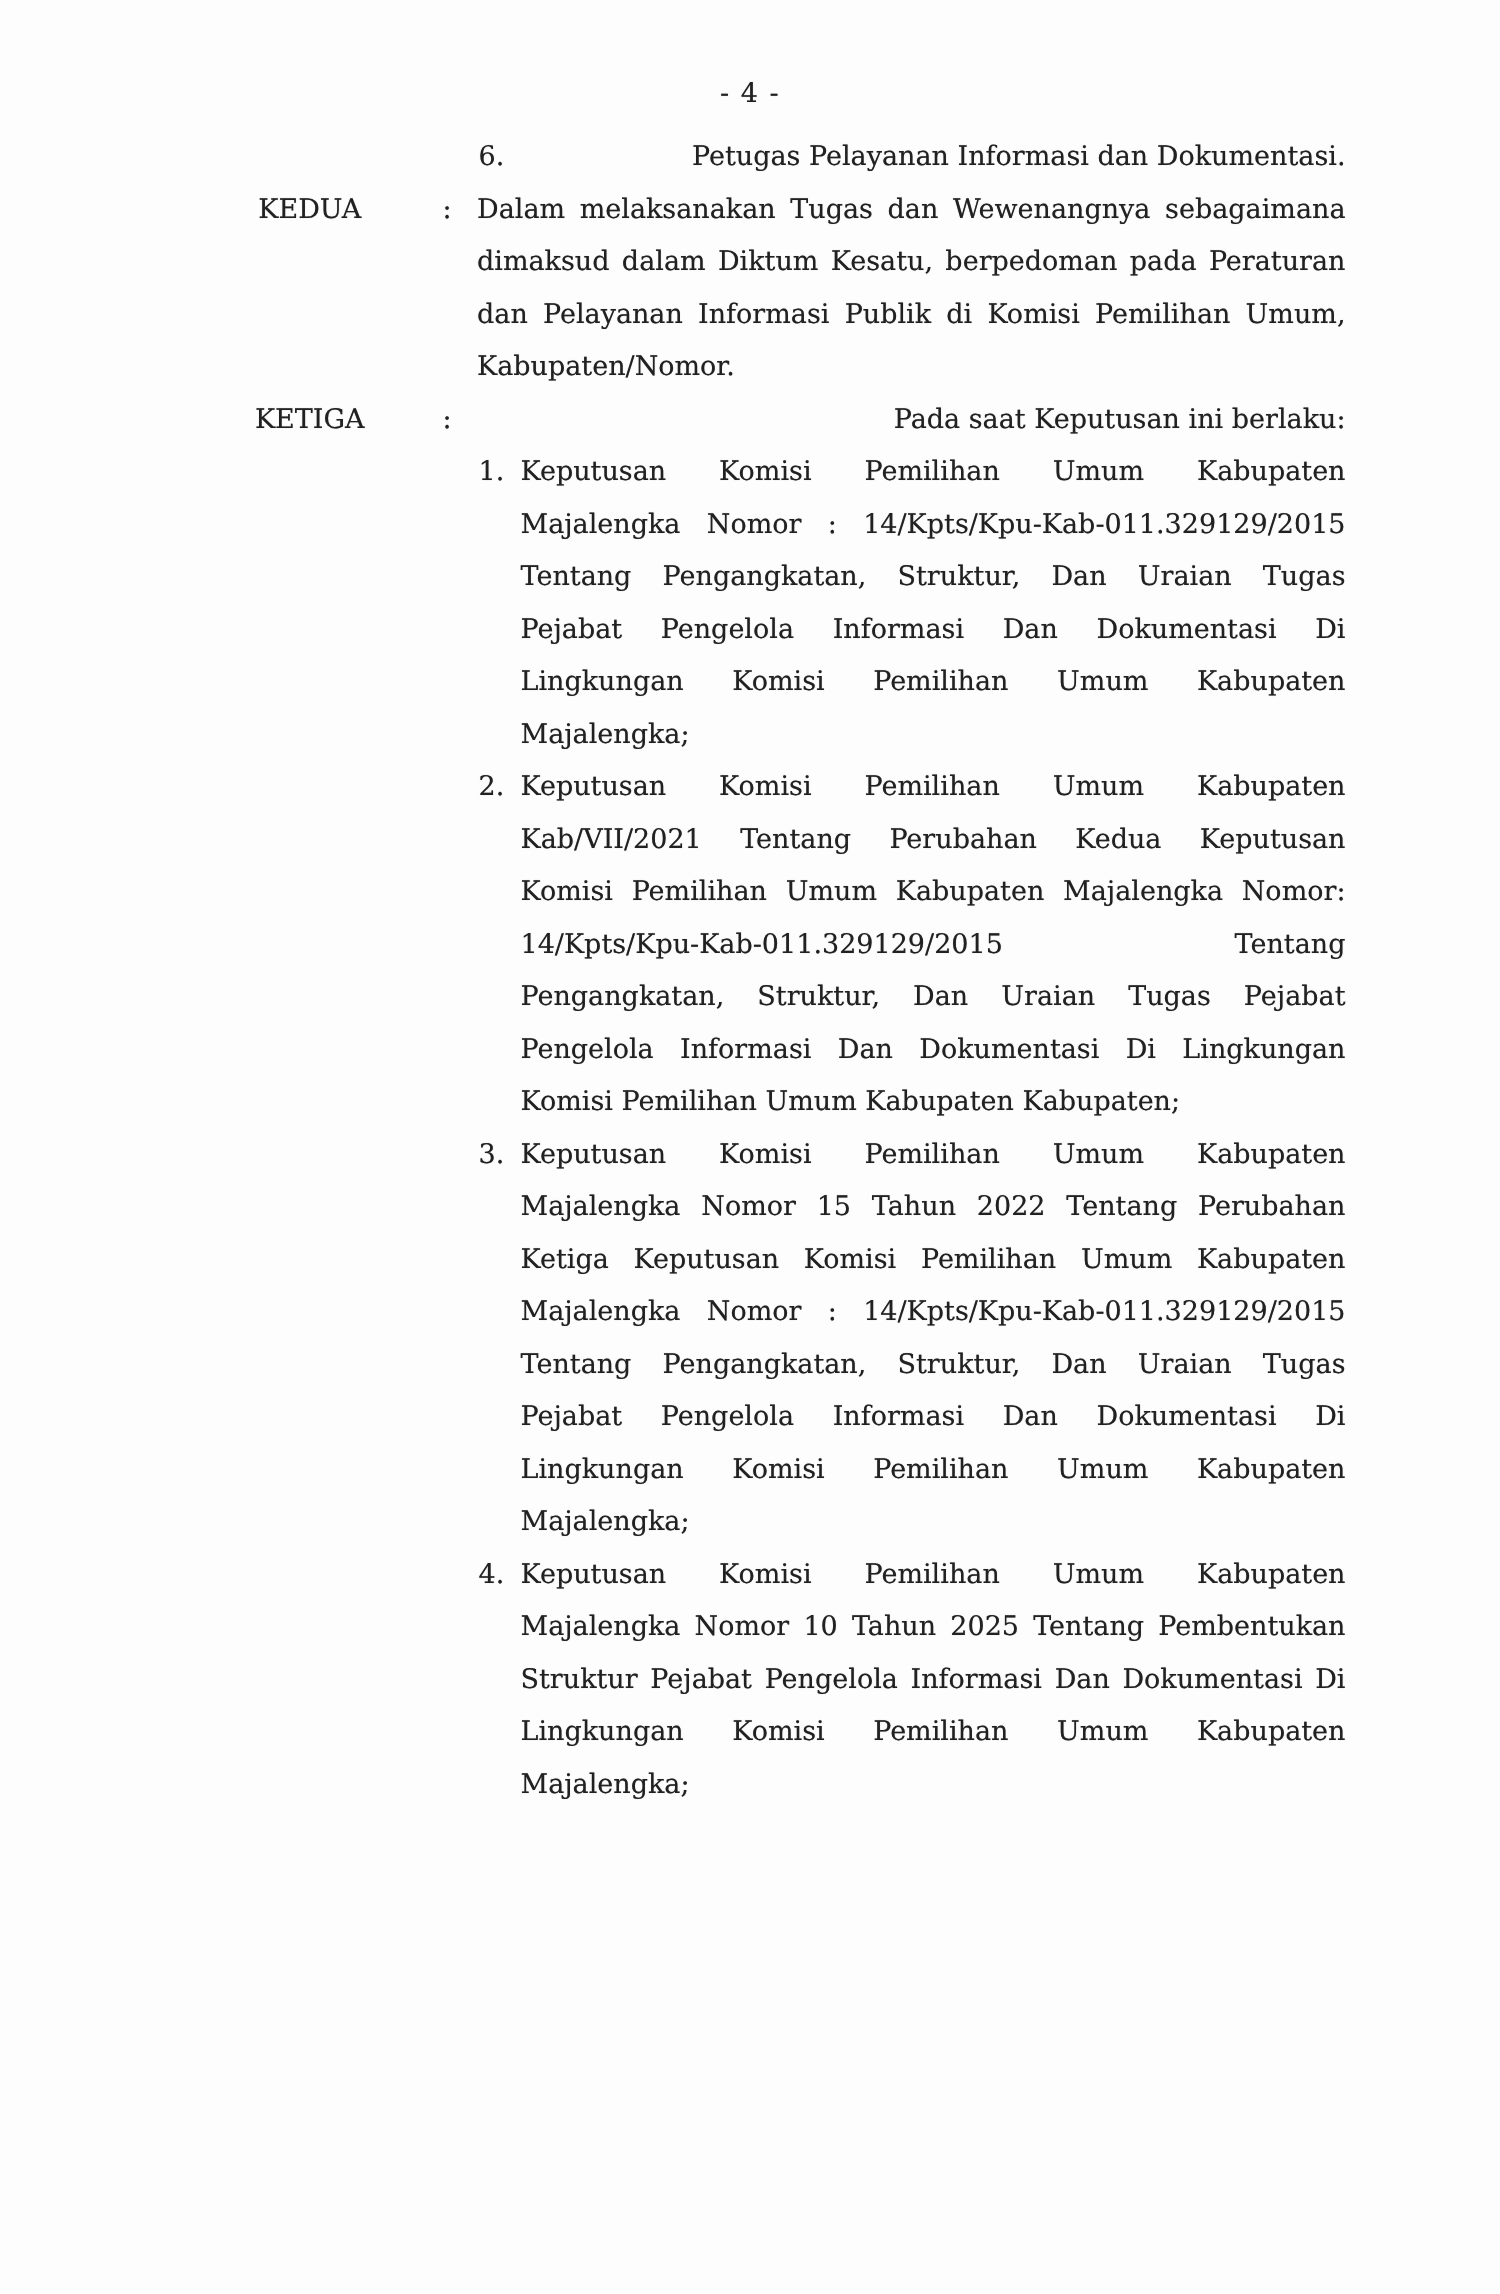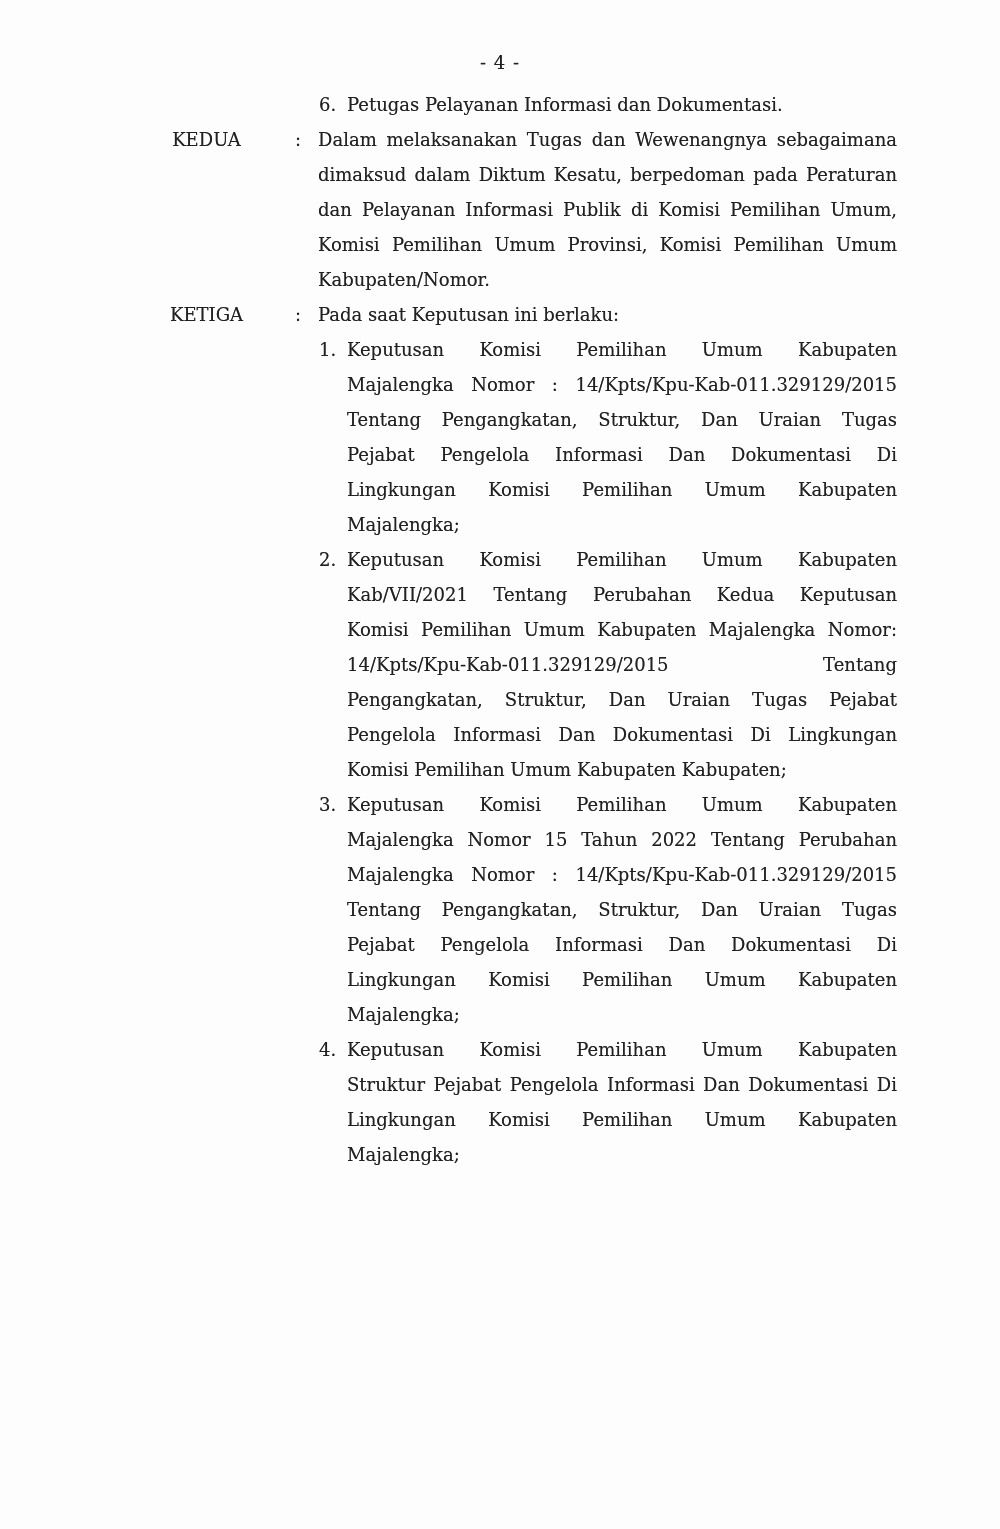--- a/index.html
+++ b/index.html
@@ -39,21 +39,21 @@
   .cell-body  { line-height: 35px; }
   .jline {
     text-align: justify;
     text-align-last: justify;
   }
   .jline.last {
     text-align-last: left;
   }
   .list-item { position: relative; padding-left: 29px; }
   .list-item .num { position: absolute; left: 1px; top: 0; line-height: 35px; }
-  .single { text-align: left; }
+  .single { text-align: right; }
 </style>
 </head>
 <body>
 
 <div class="page">
 
   <div class="pagenum">- 4 -</div>
 
   <div class="content">
 
@@ -68,21 +68,20 @@
       </div>
     </div>
 
     <div class="row">
       <div class="cell-label">KEDUA</div>
       <div class="cell-colon">:</div>
       <div class="cell-body">
           <div class="jline">Dalam melaksanakan Tugas dan Wewenangnya sebagaimana</div>
           <div class="jline">dimaksud dalam Diktum Kesatu, berpedoman pada Peraturan</div>
           <div class="jline">dan Pelayanan Informasi Publik di Komisi Pemilihan Umum,</div>
-          <div class="jline">Komisi Pemilihan Umum Provinsi, Komisi Pemilihan Umum</div>
           <div class="jline last">Kabupaten/Nomor.</div>
         </div>
     </div>
 
     <div class="row">
       <div class="cell-label">KETIGA</div>
       <div class="cell-colon">:</div>
       <div class="cell-body">
         <div class="single">Pada saat Keputusan ini berlaku:</div>
 
@@ -109,32 +108,34 @@
               <div class="jline">Pengelola Informasi Dan Dokumentasi Di Lingkungan</div>
               <div class="jline last">Komisi Pemilihan Umum Kabupaten Kabupaten;</div>
             </div>
         </div>
 
         <div class="list-item">
           <span class="num">3.</span>
           <div>
               <div class="jline">Keputusan Komisi Pemilihan Umum Kabupaten</div>
               <div class="jline">Majalengka Nomor 15 Tahun 2022 Tentang Perubahan</div>
+              <div class="jline">Ketiga Keputusan Komisi Pemilihan Umum Kabupaten</div>
               <div class="jline">Majalengka Nomor : 14/Kpts/Kpu-Kab-011.329129/2015</div>
               <div class="jline">Tentang Pengangkatan, Struktur, Dan Uraian Tugas</div>
               <div class="jline">Pejabat Pengelola Informasi Dan Dokumentasi Di</div>
               <div class="jline">Lingkungan Komisi Pemilihan Umum Kabupaten</div>
               <div class="jline last">Majalengka;</div>
             </div>
         </div>
 
         <div class="list-item">
           <span class="num">4.</span>
           <div>
               <div class="jline">Keputusan Komisi Pemilihan Umum Kabupaten</div>
+              <div class="jline">Majalengka Nomor 10 Tahun 2025 Tentang Pembentukan</div>
               <div class="jline">Struktur Pejabat Pengelola Informasi Dan Dokumentasi Di</div>
               <div class="jline">Lingkungan Komisi Pemilihan Umum Kabupaten</div>
               <div class="jline last">Majalengka;</div>
             </div>
         </div>
 
       </div>
     </div>
 
   </div>

